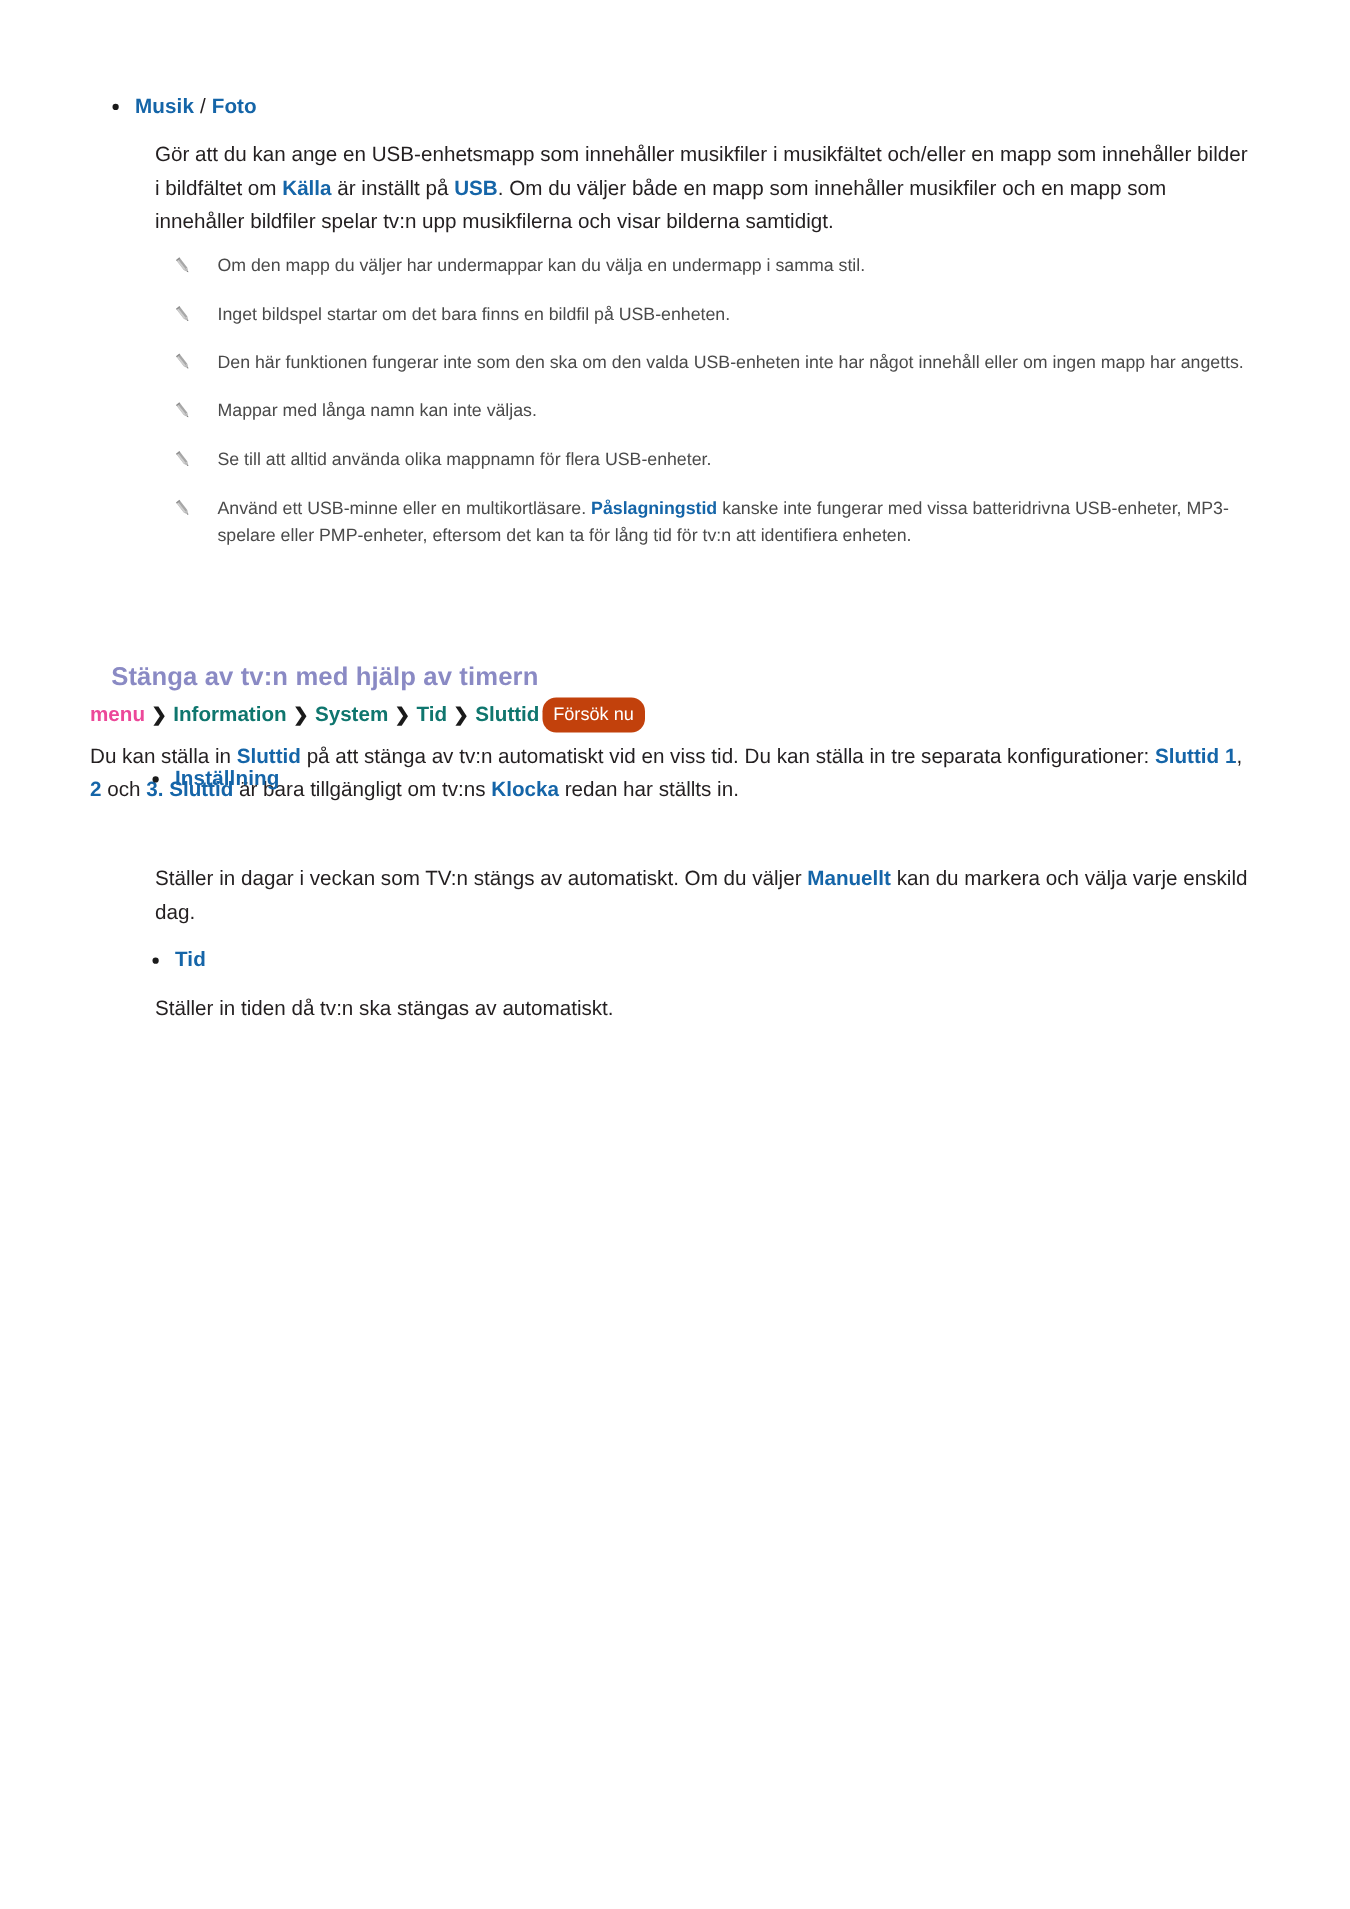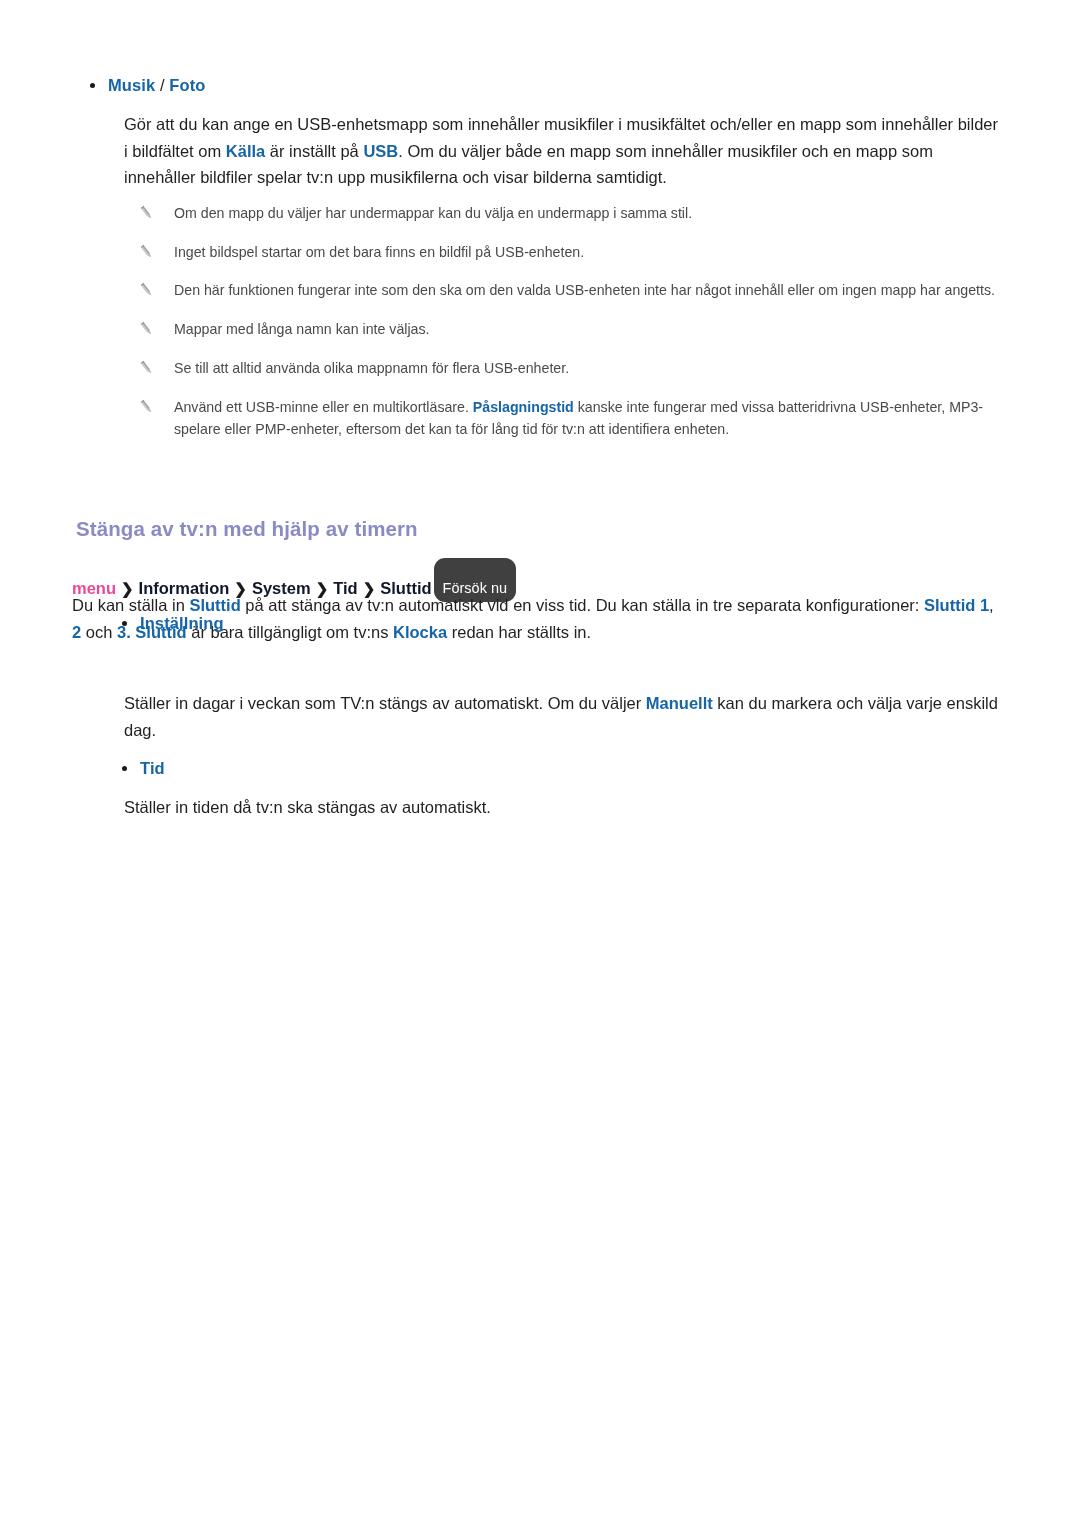--- a/index.html
+++ b/index.html
@@ -72,51 +72,51 @@
     left: 14px;
     top: 2px;
     width: 17px;
     height: 17px;
     display: block;
   }
   .note .blue { color: #1565a8; font-weight: bold; }
 
   
   .sec-head {
-    margin: 4px;
+    margin: 17px;
     font-size: 20.5px;
     font-weight: bold;
     color: #8a8ac4;
     letter-spacing: .1px;
   }
 
   
   .crumb {
     margin: 0;
     font-size: 16.5px;
     font-weight: bold;
     line-height: 1.5;
     white-space: nowrap;
   }
   .crumb .menu-word { color: #ec4899; }
-  .crumb .node { color: #0f172a; }
+  .crumb .node { color: #0f766e; }
   .crumb .chev {
     color: #1a1a1a;
     font-weight: bold;
     padding: 0 5px;
     font-size: 15px;
   }
   .pill {
     display: inline-block;
-    background: #404040;
+    background: #c2410c;
     color: #ffffff;
     font-size: 14.5px;
     font-weight: normal;
     line-height: 1;
-    padding: 23px 9px 6px 9px;
+    padding: 7px 9px 6px 9px;
     border-radius: 11px;
     margin-left: 2px;
     position: relative;
     top: -1px;
   }
 
   
   #musik-foto-head { position:absolute; left:62px;  top:74px;  }
   #musik-foto-body { position:absolute; left:124px; top:111px; width:880px; }
 

